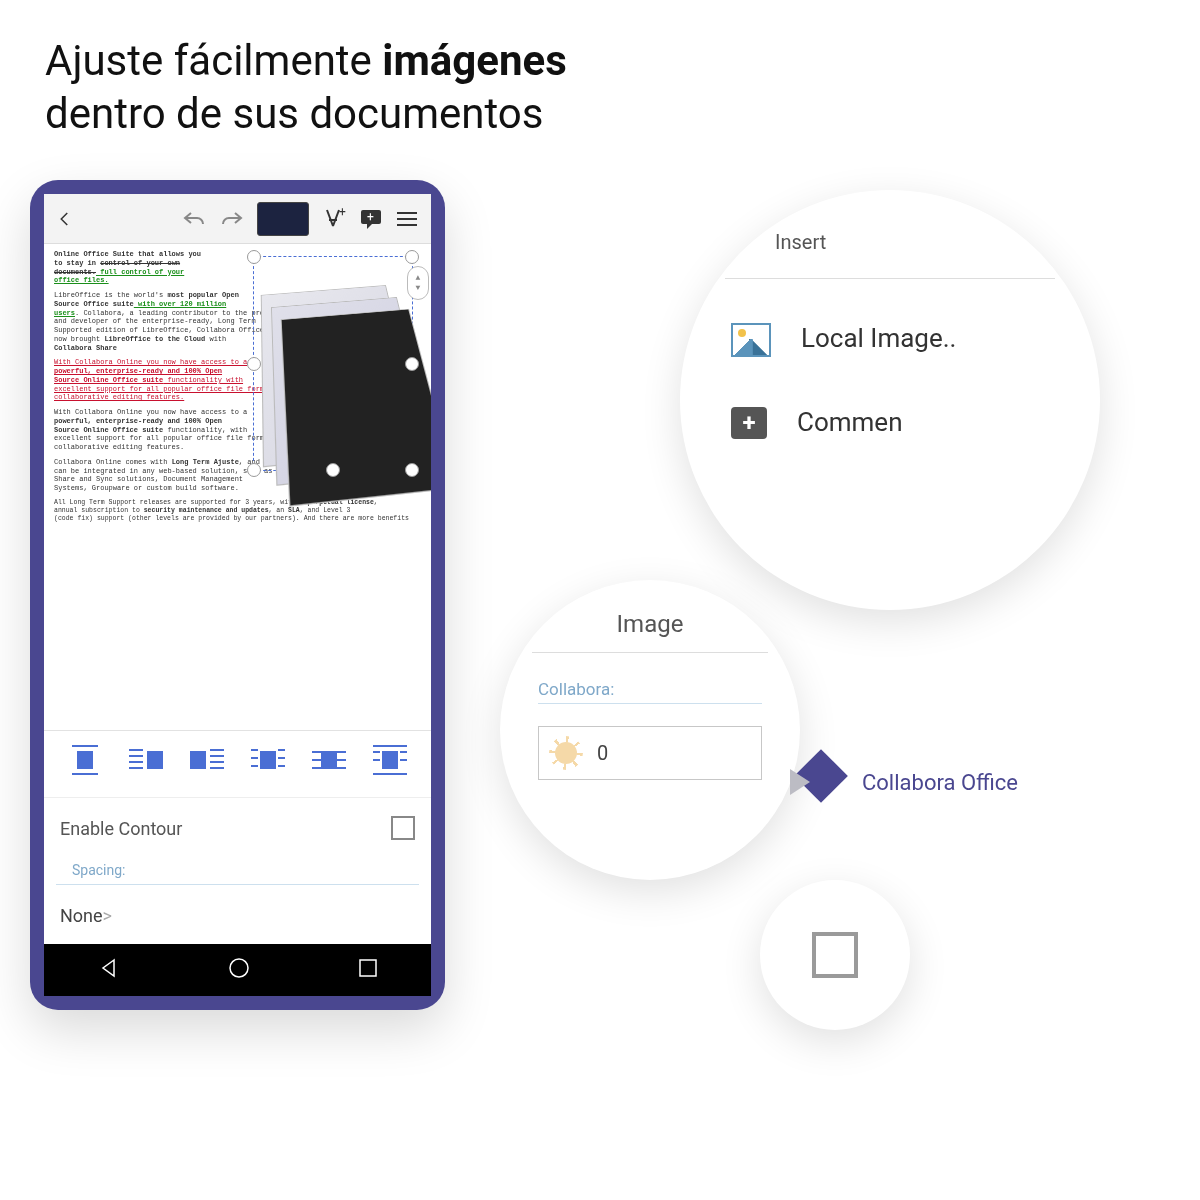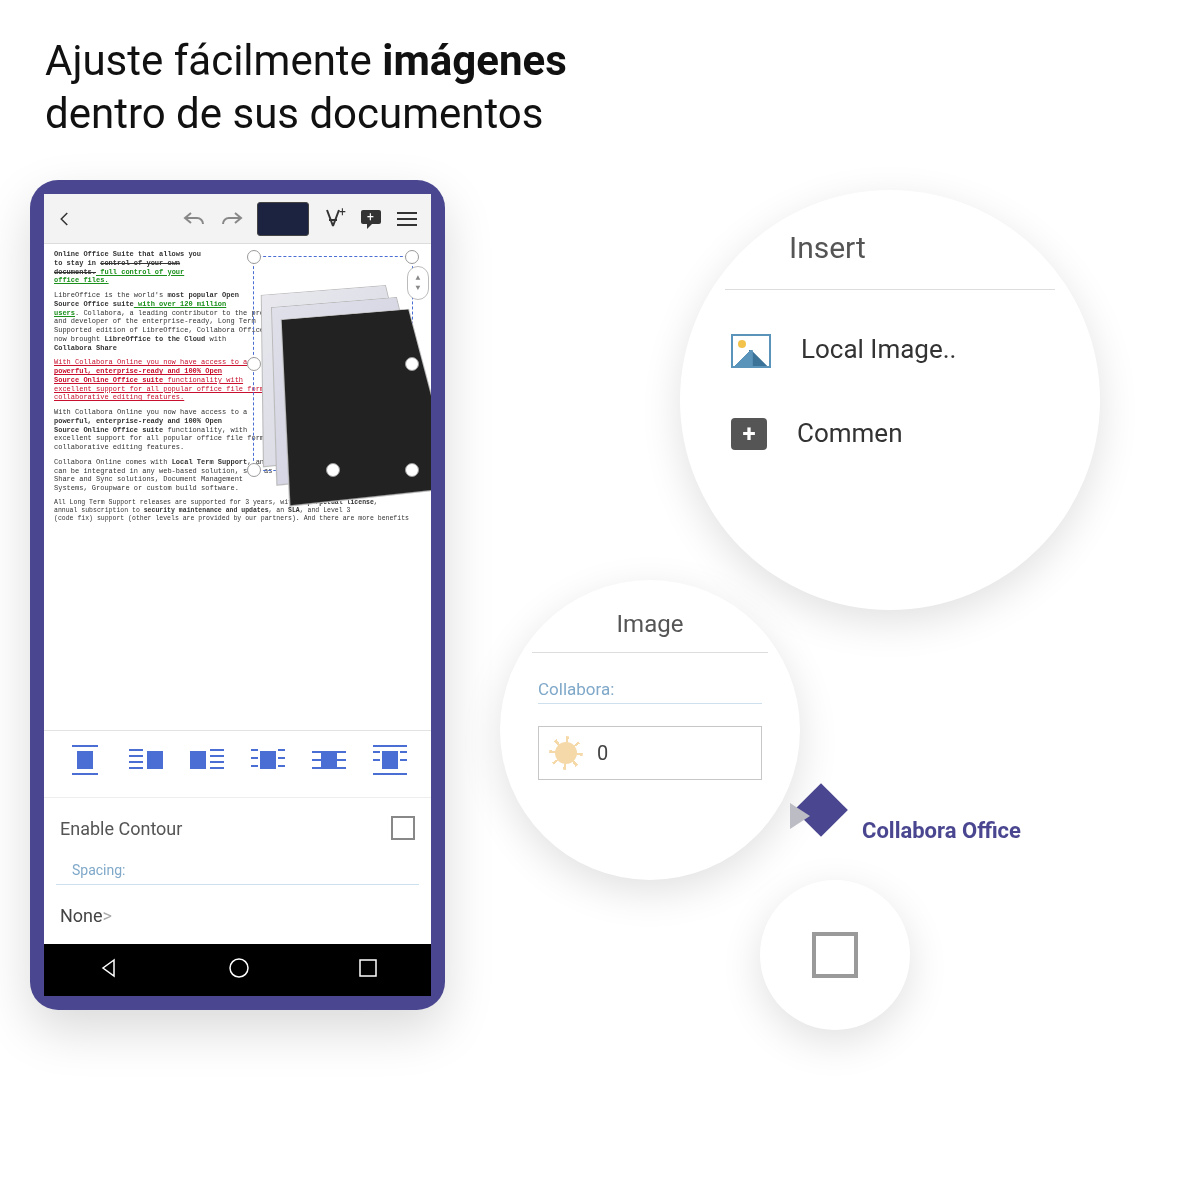--- a/index.html
+++ b/index.html
@@ -174,21 +174,21 @@
   .navbar svg{stroke:#fff;fill:none;}
 
   
   .circle {
     position:absolute;background:#fff;border-radius:50%;
     box-shadow:0 12px 40px rgba(0,0,0,.12);
     overflow:hidden;
   }
   
   .c-insert{ left:680px; top:190px; width:420px; height:420px; padding:40px 45px; }
-  .c-insert .hdr{display:flex;align-items:center;gap:40px;font-size:30px;color:#555;margin-bottom:24px;}
+  .c-insert .hdr{display:flex;align-items:center;gap:26px;font-size:20px;color:#555;margin-bottom:24px;}
   .c-insert .hdr svg{width:24px;height:24px;}
   .c-insert hr{border:none;border-top:1px solid #ddd;margin-bottom:44px;}
   .c-insert .item{display:flex;gap:30px;font-size:26px;color:#333;margin-bottom:50px;padding-left:6px;}
   .c-insert .img-ico{
     width:40px;height:34px;border:2px solid #5b94bb;position:relative;background:#fff;
   }
   .c-insert .img-ico::before{
     content:'';position:absolute;width:8px;height:8px;border-radius:50%;background:#f2c24b;left:5px;top:4px;
   }
   .c-insert .img-ico::after{
@@ -218,22 +218,22 @@
     -webkit-mask:radial-gradient(circle,transparent 10px,#000 11px);
             mask:radial-gradient(circle,transparent 10px,#000 11px);
   }
 
   
   .c-crop{ left:760px; top:880px; width:150px; height:150px; display:flex;align-items:center;justify-content:center;}
   .c-crop .sq{width:46px;height:46px;border:4px solid #9a9a9a;}
 
   
   .brand{
-    position:absolute; left:790px; top:789px;
-    display:flex;align-items:flex-end;gap:18px;font-weight:bold;
+    position:absolute; left:790px; top:755px;
+    display:flex;align-items:center;gap:18px;
   }
   .brand .logo{position:relative;width:54px;height:54px;}
   .brand .logo .dia{
     position:absolute;left:12px;top:2px;width:38px;height:38px;background:#4a4790;
     transform:rotate(45deg);
   }
   .brand .logo .tri{
     position:absolute;left:0;top:14px;
     width:0;height:0;border-top:13px solid transparent;border-bottom:13px solid transparent;border-left:20px solid #bcbcc4;
   }
@@ -314,21 +314,21 @@
         <span class="red u">collaborative editing features.</span>
       </p>
       <p>
         <span>With Collabora Online you now have access to a</span><br>
         <span class="b">powerful, enterprise-ready and 100% Open</span><br>
         <span class="b">Source Online Office suite</span><span> functionality, with</span><br>
         <span>excellent support for all popular office file formats and</span><br>
         <span>collaborative editing features.</span>
       </p>
       <p>
-        <span>Collabora Online comes with </span><span class="b">Local Term Support</span><span>, and</span><br>
+        <span>Collabora Online comes with </span><span class="b">Long Term Ajuste</span><span>, and</span><br>
         <span>can be integrated in any web-based solution, such as File</span><br>
         <span>Share and Sync solutions, Document Management</span><br>
         <span>Systems, Groupware or custom build software.</span>
       </p>
       <p style="font-size:6.5px">
         <span>All Long Term Support releases are supported for 3 years, with a </span><span class="b">perpetual license</span><span>,</span><br>
         <span>annual subscription to </span><span class="b">security maintenance and updates</span><span>, an </span><span class="b">SLA</span><span>, and Level 3</span><br>
         <span>(code fix) support (other levels are provided by our partners). And there are more benefits</span>
       </p>
 

